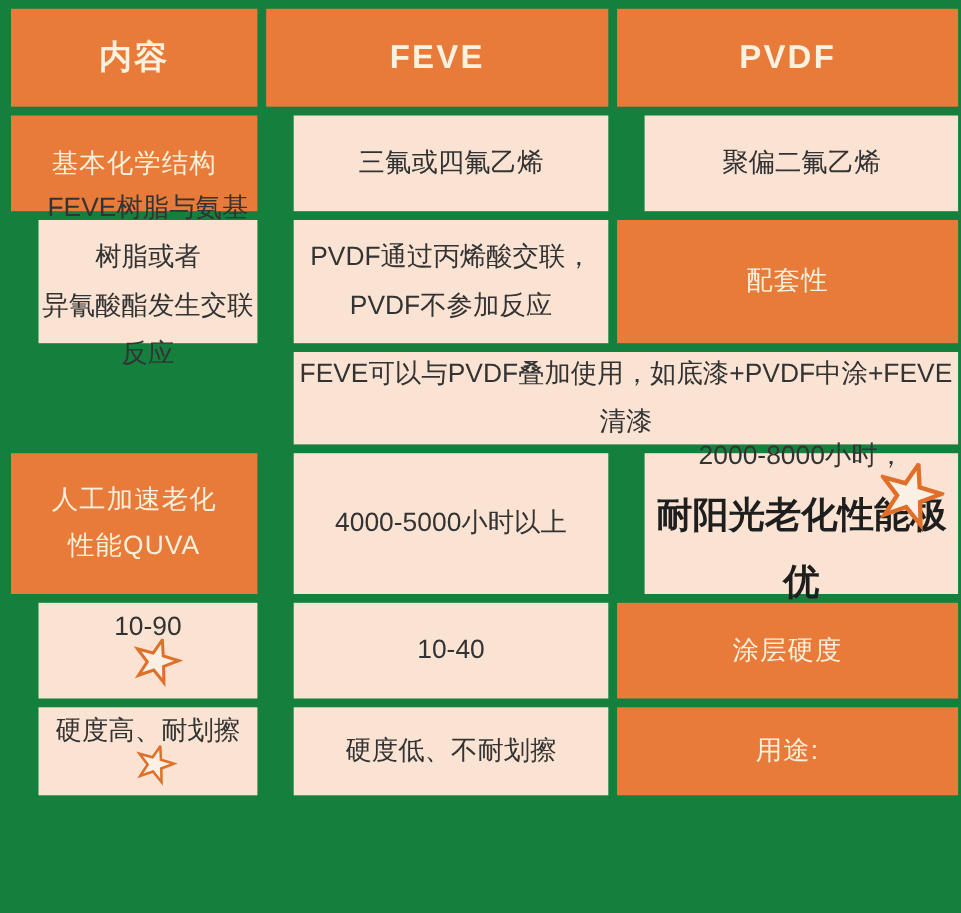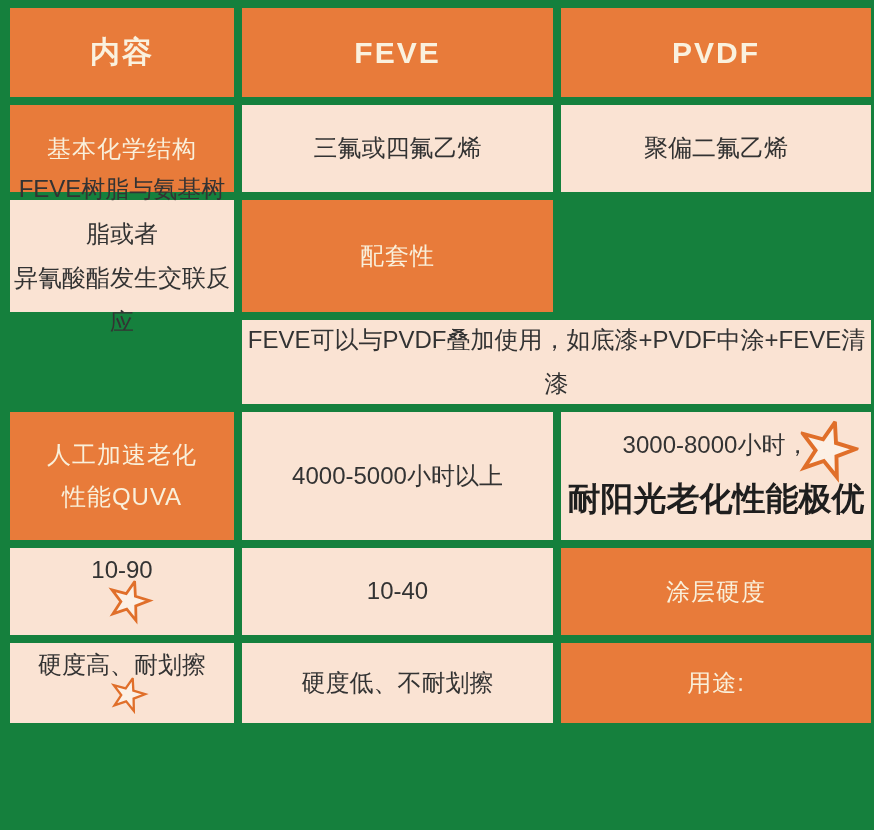--- a/index.html
+++ b/index.html
@@ -42,20 +42,21 @@
     font-size: 24px;
     font-weight: 500;
     line-height: 1.75;
     letter-spacing: 1px;
   }
   .data {
     background: #FAE3D3;
     color: #333333;
     font-size: 24px;
     line-height: 1.85;
+    margin-left: 25px;
   }
   .data.row {
     flex-direction: column;
   }
   .span2 { grid-column: 2 / 4; }
   .bold-line {
     font-weight: bold;
     color: #1E1E1E;
     font-size: 33px;
   }
@@ -93,31 +94,35 @@
   <div class="cell head">PVDF</div>
 
   <div class="cell label">基本化学结构</div>
   <div class="cell data">三氟或四氟乙烯</div>
   <div class="cell data">聚偏二氟乙烯</div>
 
   <div class="cell data">
     <span>FEVE树脂与氨基树脂或者</span>
     <span>异氰酸酯发生交联反应</span>
   </div>
+  <div class="cell data">
+    <span>PVDF通过丙烯酸交联，</span>
+    <span>PVDF不参加反应</span>
+  </div>
 
   <div class="cell label">配套性</div>
   <div class="cell data span2">FEVE可以与PVDF叠加使用，如底漆+PVDF中涂+FEVE清漆</div>
 
   <div class="cell label">
     <span>人工加速老化</span>
     <span>性能QUVA</span>
   </div>
   <div class="cell data">4000-5000小时以上</div>
   <div class="cell data">
-    <span>3000-8000小时，</span>
+    <span>2000-8000小时，</span>
     <span class="bold-line">耐阳光老化性能极优</span>
     <svg class="star star-abs" viewBox="0 0 100 100">
       <polygon points="50,2 61.2,34.6 95.7,35.2 68.1,55.9 78.2,88.8 50,69 21.8,88.8 31.9,55.9 4.3,35.2 38.8,34.6" fill="#FCF0E5" stroke="#E06F2A" stroke-width="6.5" stroke-linejoin="miter"></polygon>
     </svg>
   </div>
 
   <div class="cell data row">
     <span>10-90</span>
     <svg class="star star-inline-lg" viewBox="0 0 100 100">
       <polygon points="50,2 61.2,34.6 95.7,35.2 68.1,55.9 78.2,88.8 50,69 21.8,88.8 31.9,55.9 4.3,35.2 38.8,34.6" fill="#FCF0E5" stroke="#E06F2A" stroke-width="6.5" stroke-linejoin="miter"></polygon>

